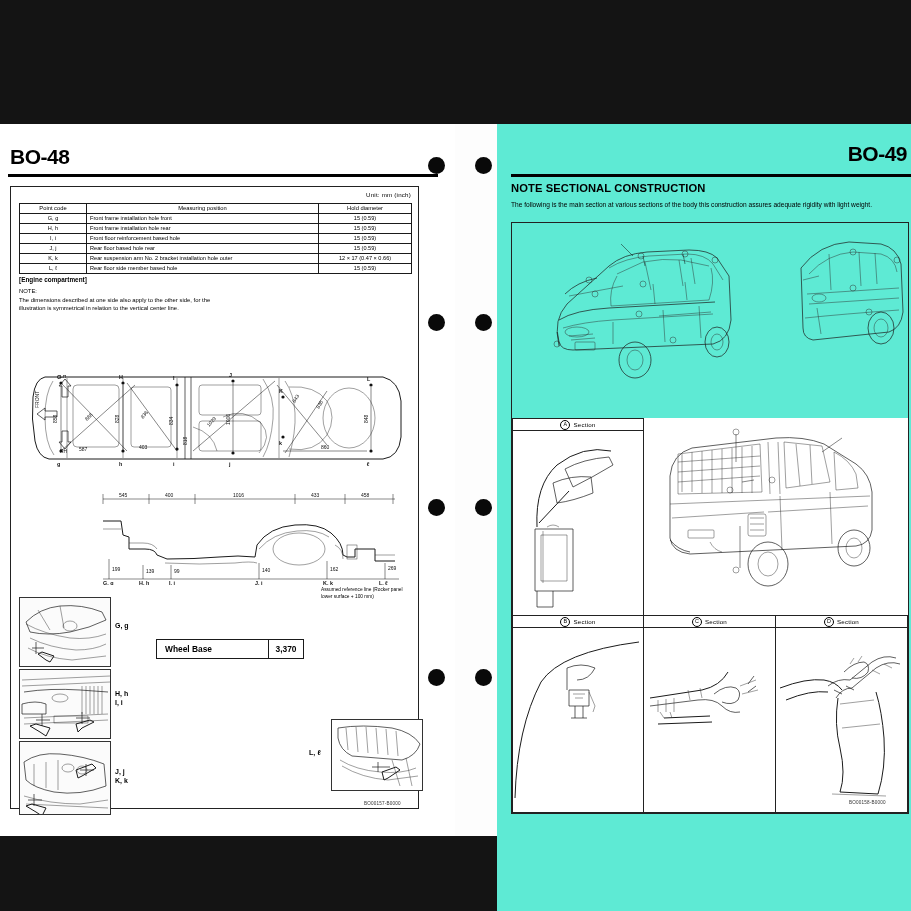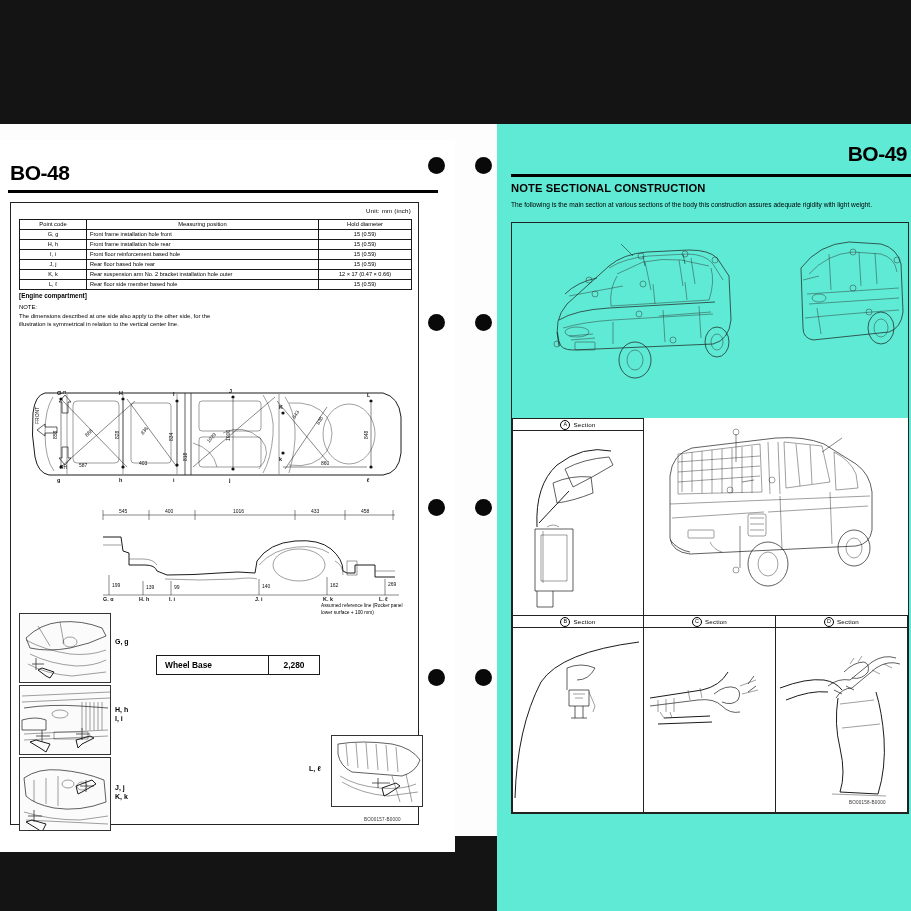--- a/index.html
+++ b/index.html
@@ -12,21 +12,21 @@
   .page{position:relative;width:911px;height:911px;background:#fff;}
 
   
   .band{position:absolute;left:0;width:911px;background:#141414;}
   .band-top{top:0;height:124px;}
   .band-bottom{top:836px;height:75px;}
 
   .sheet{position:absolute;top:124px;left:0;width:911px;height:712px;background:#fdfdfd;}
 
   
-  .left-page{position:absolute;left:0;top:0;width:455px;height:712px;background:#fff;margin-top:16px;}
+  .left-page{position:absolute;left:0;top:0;width:455px;height:712px;background:#fff;}
   .folio{position:absolute;font-weight:bold;letter-spacing:-0.5px;}
   .folio-left{left:10px;top:21px;font-size:21px;}
   .rule{position:absolute;background:#000;}
   .rule-left{left:8px;top:50px;width:430px;height:3px;}
 
   .mainbox{
     position:absolute;left:10px;top:62px;width:409px;height:623px;
     border:1px solid #222;box-sizing:border-box;background:#fff;
   }
   .unitline{position:absolute;right:7px;top:4px;font-size:6.2px;letter-spacing:.2px;}
@@ -50,21 +50,21 @@
   .planview{position:absolute;left:16px;top:180px;width:385px;height:105px;}
   .arrows{position:absolute;left:22px;top:188px;width:52px;height:78px;font-size:5px;}
 
   .dimrow{position:absolute;left:88px;top:305px;width:300px;height:14px;font-size:5px;}
 
   
   .sideview{position:absolute;left:88px;top:328px;width:310px;height:70px;}
   .refnote{position:absolute;left:310px;top:400px;font-size:4.8px;line-height:1.4;width:88px;}
 
   .wbbox{
-    position:absolute;left:145px;top:452px;width:164px;height:20px;
+    position:absolute;left:145px;top:452px;width:148px;height:20px;
     border:1px solid #1a1a1a;box-sizing:border-box;display:flex;
   }
   .wbbox .lbl{flex:0 0 103px;border-right:1px solid #1a1a1a;display:flex;align-items:center;padding-left:8px;font-size:8.4px;font-weight:bold;}
   .wbbox .val{flex:1;display:flex;align-items:center;justify-content:center;font-size:8.4px;font-weight:bold;}
 
   
   .photo{position:absolute;left:8px;border:1px solid #333;box-sizing:border-box;background:#fbfbfb;overflow:hidden;}
   .p1{top:410px;width:92px;height:70px;}
   .p2{top:482px;width:92px;height:70px;}
   .p3{top:554px;width:92px;height:74px;}
@@ -295,21 +295,21 @@
             <text class="ptxt-b" x="156" y="70">J, j</text>
             <text class="ptxt-b" x="224" y="70">K, k</text>
             <text class="ptxt-b" x="280" y="70">L, ℓ</text>
           </svg>
         </div>
 
         <div class="refnote">Assumed reference line (Rocker panel lower surface + 100 mm)</div>
 
         <div class="wbbox">
           <div class="lbl">Wheel Base</div>
-          <div class="val">2,280</div>
+          <div class="val">3,370</div>
         </div>
 
         <div class="photo p1">
           <svg width="92" height="70" viewBox="0 0 92 70">
             <path class="ln" d="M6 24 Q20 10 40 8 Q62 6 82 14 L86 22 Q70 30 50 34 Q28 38 10 34 Z"></path>
             <path class="thin" d="M6 26 Q24 36 50 40 Q70 42 86 36"></path>
             <path class="thin" d="M10 40 Q30 50 56 52 Q74 52 86 46"></path>
             <ellipse class="thin" cx="50" cy="28" rx="7" ry="5"></ellipse>
             <path class="thin" d="M18 12 L30 32 M40 8 L44 30"></path>
             <path class="thin" d="M8 50 Q26 60 52 62 L86 58"></path>

